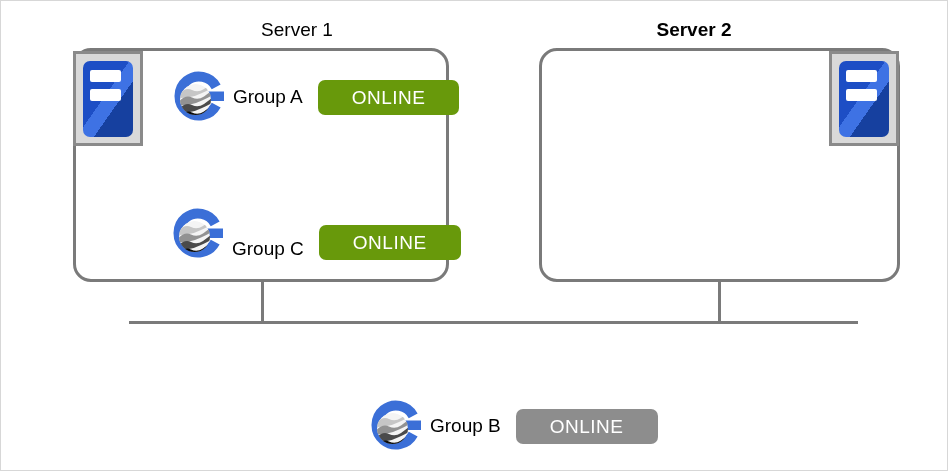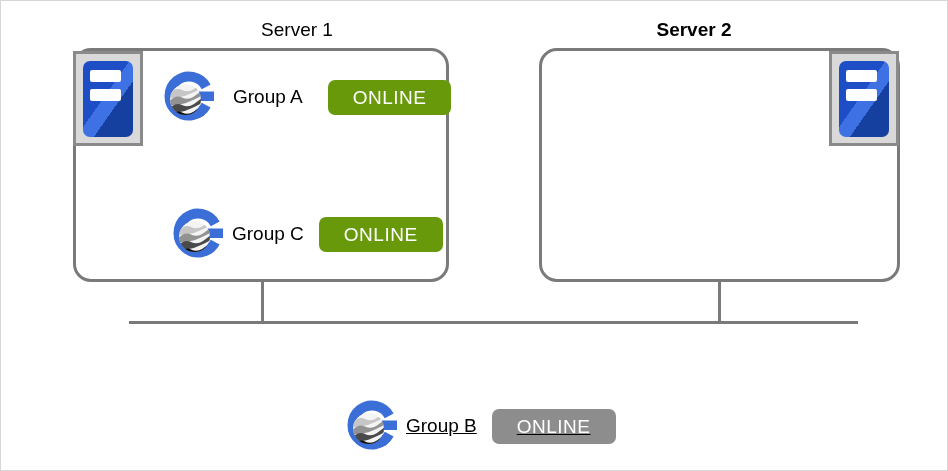--- a/index.html
+++ b/index.html
@@ -77,40 +77,40 @@
   .tower .bar.b1 { top: 9px; }
   .tower .bar.b2 { top: 28px; }
 
   .group-row {
     position: absolute;
     display: flex;
     align-items: center;
     height: 52px;
     z-index: 2;
   }
-  .group-row.row-a { left: 161px; top: 70px; gap: 10px; }
-  .group-row.row-c { left: 170px; top: 207px; }
-  .group-row.row-b { left: 344px; top: 399px; text-decoration: underline; }
+  .group-row.row-a { left: 171px; top: 70px; }
+  .group-row.row-c { left: 170px; top: 207px; align-items: flex-end; }
+  .group-row.row-b { left: 368px; top: 399px; }
 
   .g-icon { width: 55px; height: 52px; flex: 0 0 auto; }
   .ring { stroke: var(--group-icon-blue, #3b6fd7); }
   .gbar { fill: var(--group-icon-blue, #3b6fd7); }
 
   .group-label {
     margin-left: 6px;
     font-size: 19px;
     color: #000;
     white-space: nowrap;
   }
 
   .badge {
     margin-left: 15px;
     height: 35px;
     line-height: 35px;
-    padding: 0 25px;
+    padding: 0 34px;
     border-radius: 7px;
     color: #fff;
     font-size: 19px;
     letter-spacing: 0.5px;
     white-space: nowrap;
   }
   .badge.online  { background: var(--online-badge, #68990b); }
   .badge.offline { background: var(--offline-badge, #8d8d8d); }
 
   .connector { position: absolute; background: var(--connector-gray, #7a7a7a); z-index: 1; }

